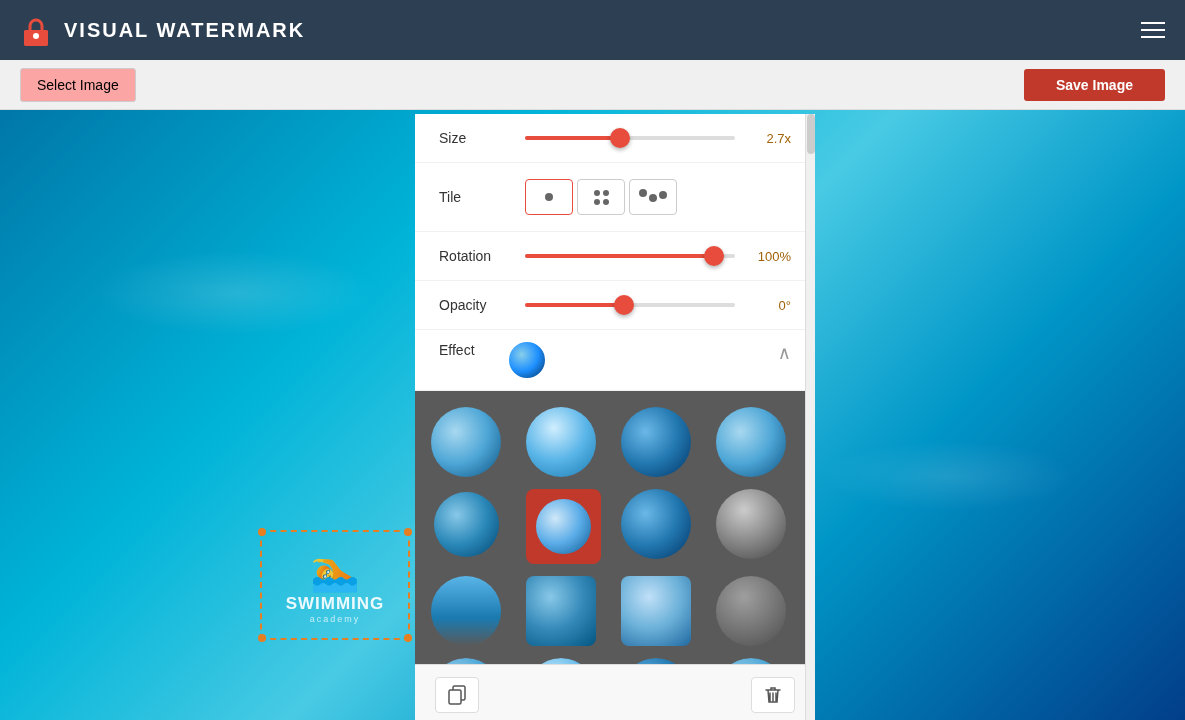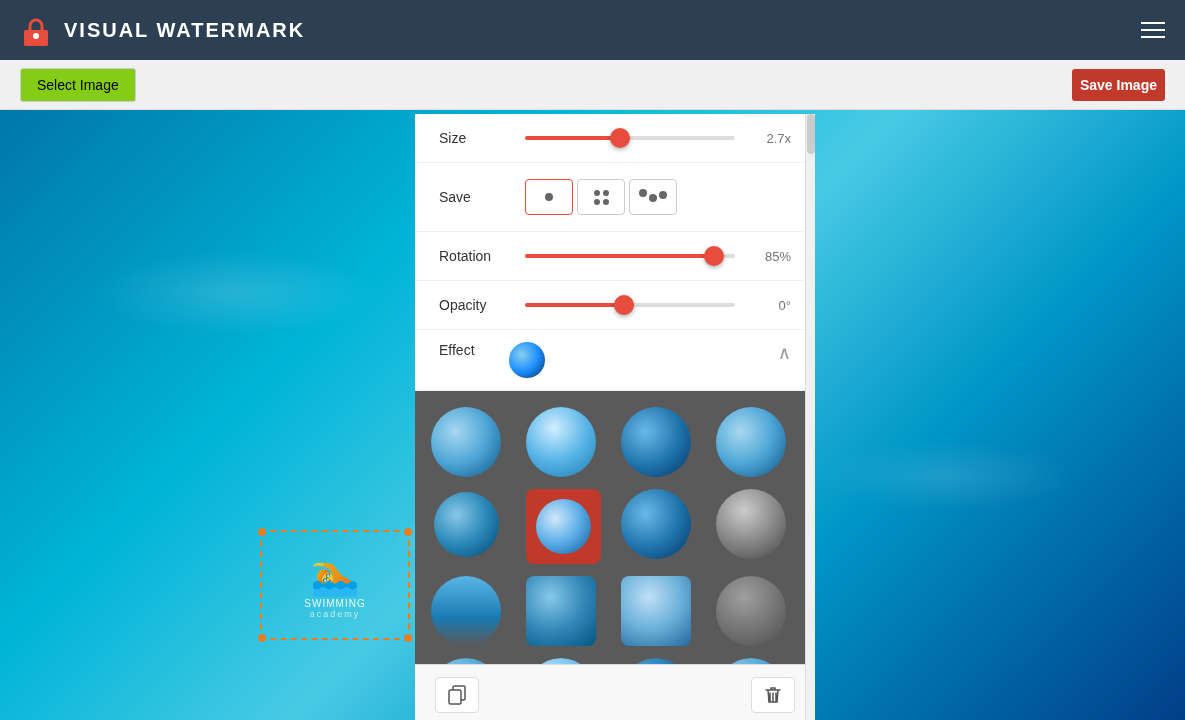--- a/index.html
+++ b/index.html
@@ -44,32 +44,32 @@
     .toolbar {
       background: #f0f0f0;
       height: 50px;
       display: flex;
       align-items: center;
       justify-content: space-between;
       padding: 0 20px;
       border-bottom: 1px solid #ddd;
     }
     .select-image-btn {
-      background: #84cc16;
+      background: #fca5a5;
       border: 1px solid #ccc;
       padding: 8px 16px;
       font-size: 14px;
       cursor: pointer;
       border-radius: 3px;
     }
     .save-image-btn {
       background: #c0392b;
       color: white;
       border: none;
-      padding: 8px 8px;
+      padding: 8px 32px;
       font-size: 14px;
       cursor: pointer;
       border-radius: 3px;
       font-weight: bold;
     }
 
     
     .main {
       position: relative;
       width: 1185px;
@@ -121,22 +121,22 @@
     .watermark-corner.tl { top: -4px; left: -4px; }
     .watermark-corner.tr { top: -4px; right: -4px; }
     .watermark-corner.bl { bottom: -4px; left: -4px; }
     .watermark-corner.br { bottom: -4px; right: -4px; }
 
     .watermark-swimmer {
       font-size: 40px;
       color: rgba(255,255,255,0.9);
     }
     .watermark-text-top {
-      font-size: 10px;
-      font-weight: normal;
+      font-size: 17px;
+      font-weight: bold;
       color: rgba(255,255,255,0.9);
       letter-spacing: 1px;
     }
     .watermark-text-bottom {
       font-size: 9px;
       color: rgba(255,255,255,0.7);
       letter-spacing: 2px;
     }
 
     
@@ -214,21 +214,21 @@
       background: #e74c3c;
       border-radius: 50%;
       transform: translateX(-50%);
       cursor: pointer;
       box-shadow: 0 2px 4px rgba(0,0,0,0.3);
     }
     .slider-value {
       width: 40px;
       text-align: right;
       font-size: 13px;
-      color: #737373;
+      color: #a16207;
       flex-shrink: 0;
     }
 
     
     .tile-options {
       display: flex;
       gap: 4px;
     }
     .tile-option {
       width: 48px;
@@ -411,21 +411,21 @@
       <div class="slider-container">
         <div class="slider-track">
           <div class="slider-fill" style="width: 45%"></div>
           <div class="slider-thumb" style="left: 45%"></div>
         </div>
       </div>
       <span class="slider-value">2.7x</span>
     </div>
 
     <div class="panel-row">
-      <span class="panel-row-label">Save</span>
+      <span class="panel-row-label">Tile</span>
       <div class="tile-options">
         <div class="tile-option active">
           <div class="tile-dot"></div>
         </div>
         <div class="tile-option">
           <div class="tile-dots-grid">
             <div class="tile-dot"></div>
             <div class="tile-dot"></div>
             <div class="tile-dot"></div>
             <div class="tile-dot"></div>
@@ -442,21 +442,21 @@
     </div>
 
     <div class="panel-row">
       <span class="panel-row-label">Rotation</span>
       <div class="slider-container">
         <div class="slider-track">
           <div class="slider-fill" style="width: 90%"></div>
           <div class="slider-thumb" style="left: 90%"></div>
         </div>
       </div>
-      <span class="slider-value">85%</span>
+      <span class="slider-value">100%</span>
     </div>
 
     <div class="panel-row">
       <span class="panel-row-label">Opacity</span>
       <div class="slider-container">
         <div class="slider-track">
           <div class="slider-fill" style="width: 47%"></div>
           <div class="slider-thumb" style="left: 47%"></div>
         </div>
       </div>

